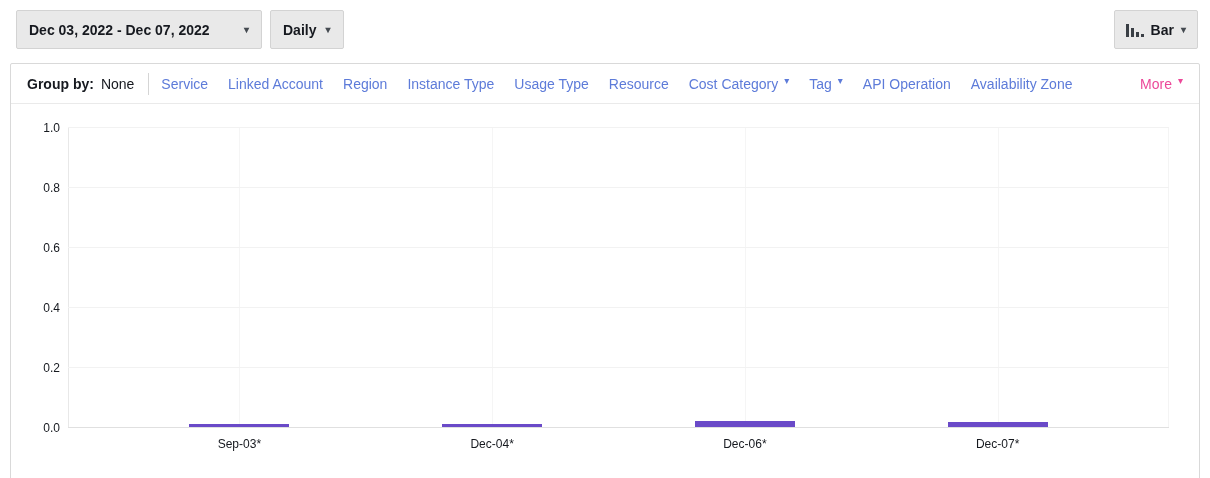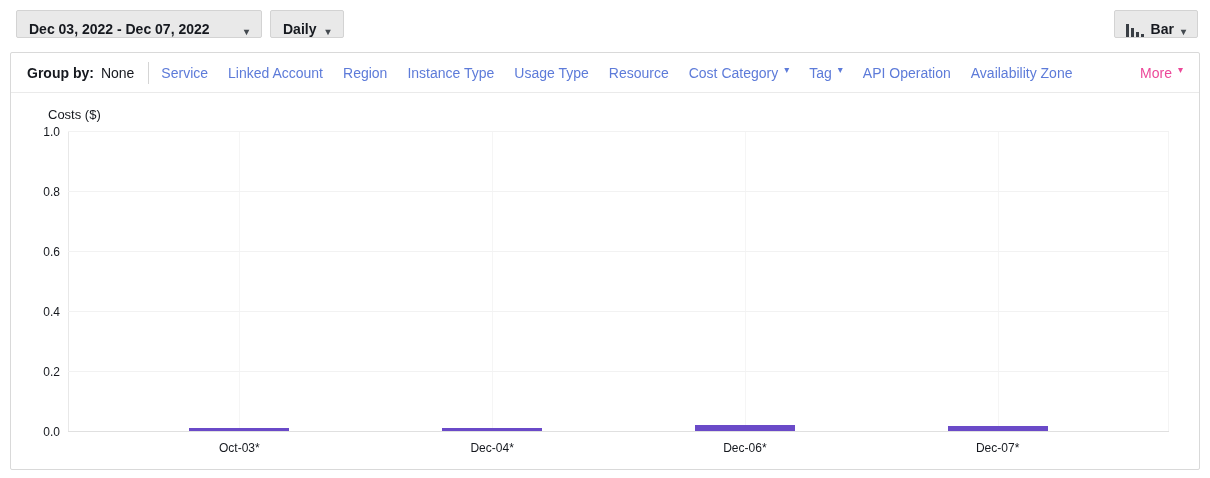--- a/index.html
+++ b/index.html
@@ -3,21 +3,21 @@
 <meta charset="utf-8">
 <style>
   * { margin: 0; padding: 0; box-sizing: border-box; }
   html, body { width: 1210px; height: 478px; background: #ffffff;
     font-family: "Liberation Sans", sans-serif; color: #16191f; overflow: hidden; }
 
   
   .toolbar { display: flex; align-items: center; padding: 10px 12px 0 16px; }
   .btn {
     background: #e9e9e9; border: 1px solid #d3d3d3; border-radius: 2px;
-    height: 28px; display: flex; align-items: flex-end; font-size: 14px;
+    height: 39px; display: flex; align-items: center; font-size: 14px;
     font-weight: bold; color: #16191f; cursor: pointer; user-select: none;
   }
   .btn .caret { font-size: 10px; color: #444a50; line-height: 1; }
   .btn-date { width: 246px; justify-content: space-between; padding: 0 12px; }
   .btn-daily { margin-left: 8px; padding: 0 12px; gap: 9px; }
   .toolbar-spacer { flex: 1; }
   .btn-chart-type { padding: 0 11px; gap: 7px; font-weight: bold; }
   .bar-icon { display: inline-flex; align-items: flex-end; gap: 2px; height: 14px; }
   .bar-icon i { display: block; width: 3px; background: #3a3f45; }
   .bar-icon i:nth-child(1) { height: 13px; }
@@ -124,29 +124,28 @@
           <span>Availability Zone</span>
         </a>
         <a class="gb-link gb-more">
           <span>More</span>
           <span class="caret">▾</span>
         </a>
       </div>
   </div>
 
   <div class="chart-section">
-    <div class="chart-title">Costs ($)</div>
     <div class="plot">
       <div class="axis-left"></div>
       <div class="axis-right"></div>
       <div class="columns">
           <div class="col">
             <div class="vgrid"></div>
             <div class="bar" style="height: 4.5px; background: rgb(106, 74, 200);"></div>
-            <div class="xlabel">Oct-03*</div>
+            <div class="xlabel">Sep-03*</div>
           </div>
           <div class="col">
             <div class="vgrid"></div>
             <div class="bar" style="height: 3.9px; background: rgb(106, 74, 200);"></div>
             <div class="xlabel">Dec-04*</div>
           </div>
           <div class="col">
             <div class="vgrid"></div>
             <div class="bar" style="height: 7.5px; background: rgb(106, 74, 200);"></div>
             <div class="xlabel">Dec-06*</div>

